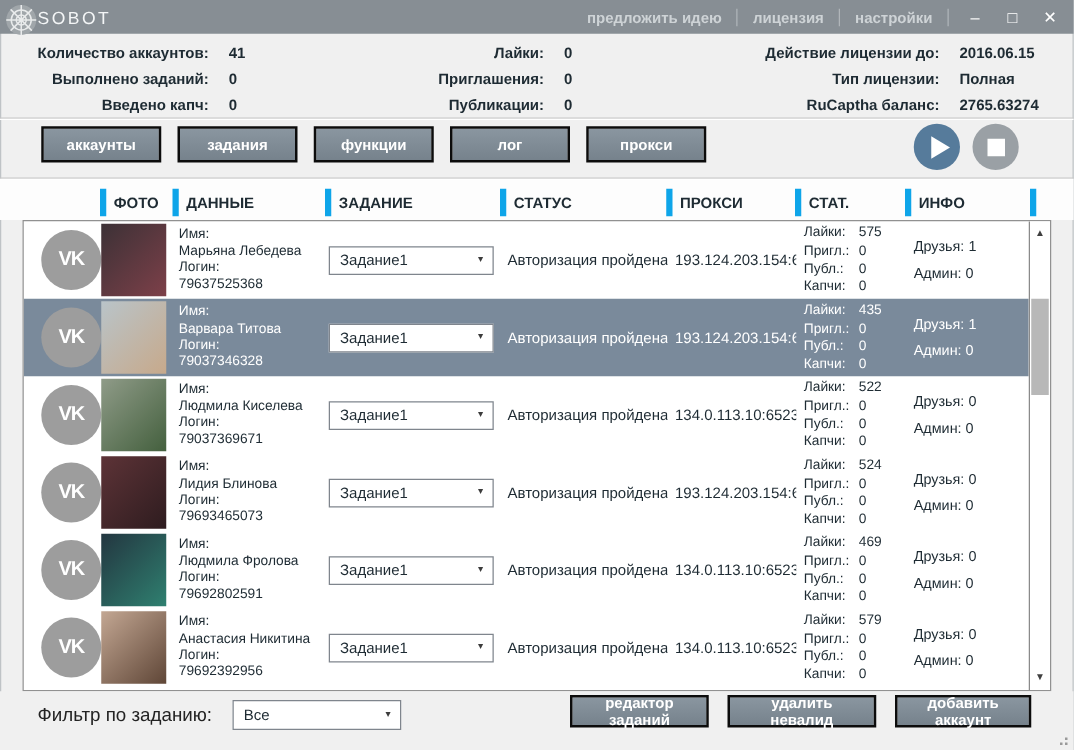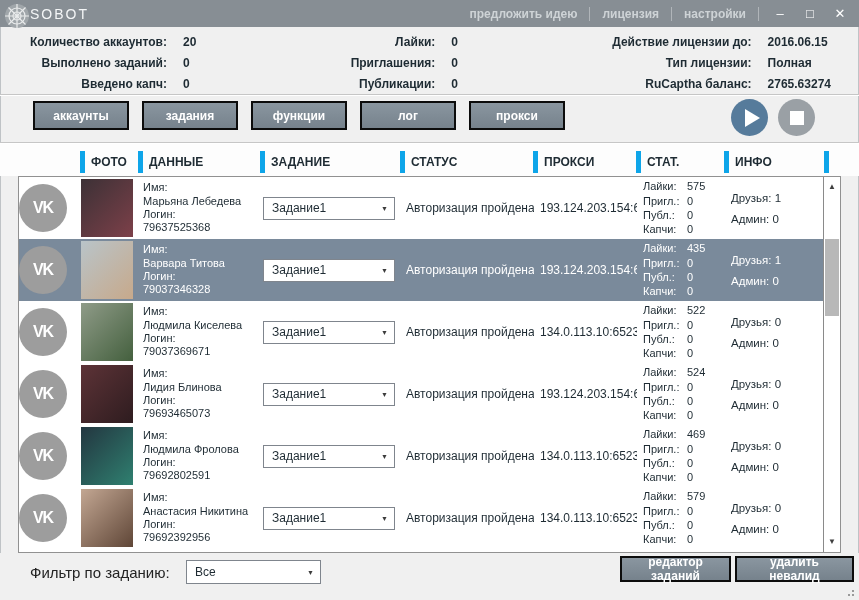--- a/index.html
+++ b/index.html
@@ -50,21 +50,21 @@
   .h-cell{font-size:12px; font-weight:bold; padding-left:6px; height:22px; display:flex; align-items:center;
     border-left:5px solid #0ea5e9; overflow:hidden; white-space:nowrap;}
   .h-cell.first{border-left:none;}
   
   .listbox{position:absolute; top:176px; left:18px; width:823px; height:377px;
     background:#fff; border:1px solid #919191; overflow:hidden;}
   #rows{position:absolute; left:0; top:0; width:804px;}
   .row{display:grid; grid-template-columns:62px 58px 122px 140px 133px 103px 88px 1fr;
     height:62px; align-items:center; color:var(--text-dark);}
   .row.selected{background:var(--selected-row); color:#fff;}
-  .icon-cell{display:flex; justify-content:flex-start;}
+  .icon-cell{display:flex; justify-content:flex-end;}
   .vk-badge{width:48px; height:48px; border-radius:50%; background:var(--vk-gray);
     display:flex; align-items:center; justify-content:center;}
   .vk-badge span{color:#fff; font-weight:800; font-size:16px; letter-spacing:-1px;}
   .photo{width:52px; height:58px;}
   .data-cell{font-size:11px; line-height:1.22; padding-left:4px; overflow:hidden; white-space:nowrap;}
   .task-cell{padding-left:2px;}
   .combobox{position:relative; width:132px; height:23px; background:#fff; border:1px solid #7f858d;
     display:flex; align-items:center; padding:0 18px 0 8px; font-size:12px; color:var(--text-dark); cursor:default;}
   .combo-text{overflow:hidden; white-space:nowrap;}
   .caret{position:absolute; right:6px; top:50%; transform:translateY(-50%); font-size:7px; color:#3c3c3c;}
@@ -75,21 +75,21 @@
   .info-cell{font-size:11.5px; padding-left:6px; display:flex; flex-direction:column; gap:9px;}
   
   .scrollbar{position:absolute; right:0; top:0; bottom:0; width:17px; background:#fff; border-left:1px solid #8a8a8a;}
   .sb-arrow{position:absolute; left:0; right:0; height:16px; text-align:center; font-size:8px; color:#3f3f3f; line-height:16px; cursor:default;}
   .sb-arrow.up{top:2px;} .sb-arrow.down{bottom:2px;}
   .sb-thumb{position:absolute; left:1px; width:14px; top:62px; height:77px; background:#b8b8b8; cursor:default;}
   
   .footer{position:absolute; top:553px; left:0; right:0; bottom:0; background:var(--page-bg);}
   .filter-label{position:absolute; left:30px; top:11px; font-size:15px; color:#232323;}
   .footer-combo{position:absolute; left:186px; top:7px; width:135px; height:24px;}
-  .footer-buttons{position:absolute; right:5px; top:3px; display:flex; gap:4px;}
+  .footer-buttons{position:absolute; right:34px; top:3px; display:flex; gap:15px;}
   .footer-btn{height:26px; width:auto; padding:0 10px;}
   .footer-btn.b0{width:111px;} .footer-btn.b1{width:119px;} .footer-btn.b2{width:109px;}
   .resize-grip{position:absolute; right:5px; bottom:4px; width:10px; height:10px;}
   .resize-grip i{position:absolute; width:2px; height:2px; background:#9a9a9a;}
   .resize-grip i:nth-child(1){right:0; bottom:0;}
   .resize-grip i:nth-child(2){right:0; bottom:4px;}
   .resize-grip i:nth-child(3){right:4px; bottom:0;}
 </style>
 </head>
 <body>
@@ -115,21 +115,21 @@
     <span class="menu-sep"></span>
     <span class="win-btn">–</span>
     <span class="win-btn">□</span>
     <span class="win-btn">✕</span>
   </div>
 </div>
 
 <div class="stats">
   <div class="stat-group">
     <span class="stat-label">Количество аккаунтов:</span>
-    <span class="stat-value">20</span>
+    <span class="stat-value">41</span>
     <span class="stat-label">Выполнено заданий:</span>
     <span class="stat-value">0</span>
     <span class="stat-label">Введено капч:</span>
     <span class="stat-value">0</span>
   </div>
   <div class="stat-group">
     <span class="stat-label">Лайки:</span>
     <span class="stat-value">0</span>
     <span class="stat-label">Приглашения:</span>
     <span class="stat-value">0</span>
@@ -424,19 +424,20 @@
 
 <div class="footer">
   <span class="filter-label">Фильтр по заданию:</span>
   <div class="combobox footer-combo">
     <span class="combo-text">Все</span>
     <span class="caret">▼</span>
   </div>
   <div class="footer-buttons">
     <button class="nav-btn footer-btn b0">редактор заданий</button>
     <button class="nav-btn footer-btn b1">удалить невалид</button>
+    <button class="nav-btn footer-btn b2">добавить аккаунт</button>
   </div>
   <div class="resize-grip">
       <i></i>
       <i></i>
       <i></i>
     </div>
 </div>
 
 </body></html>

